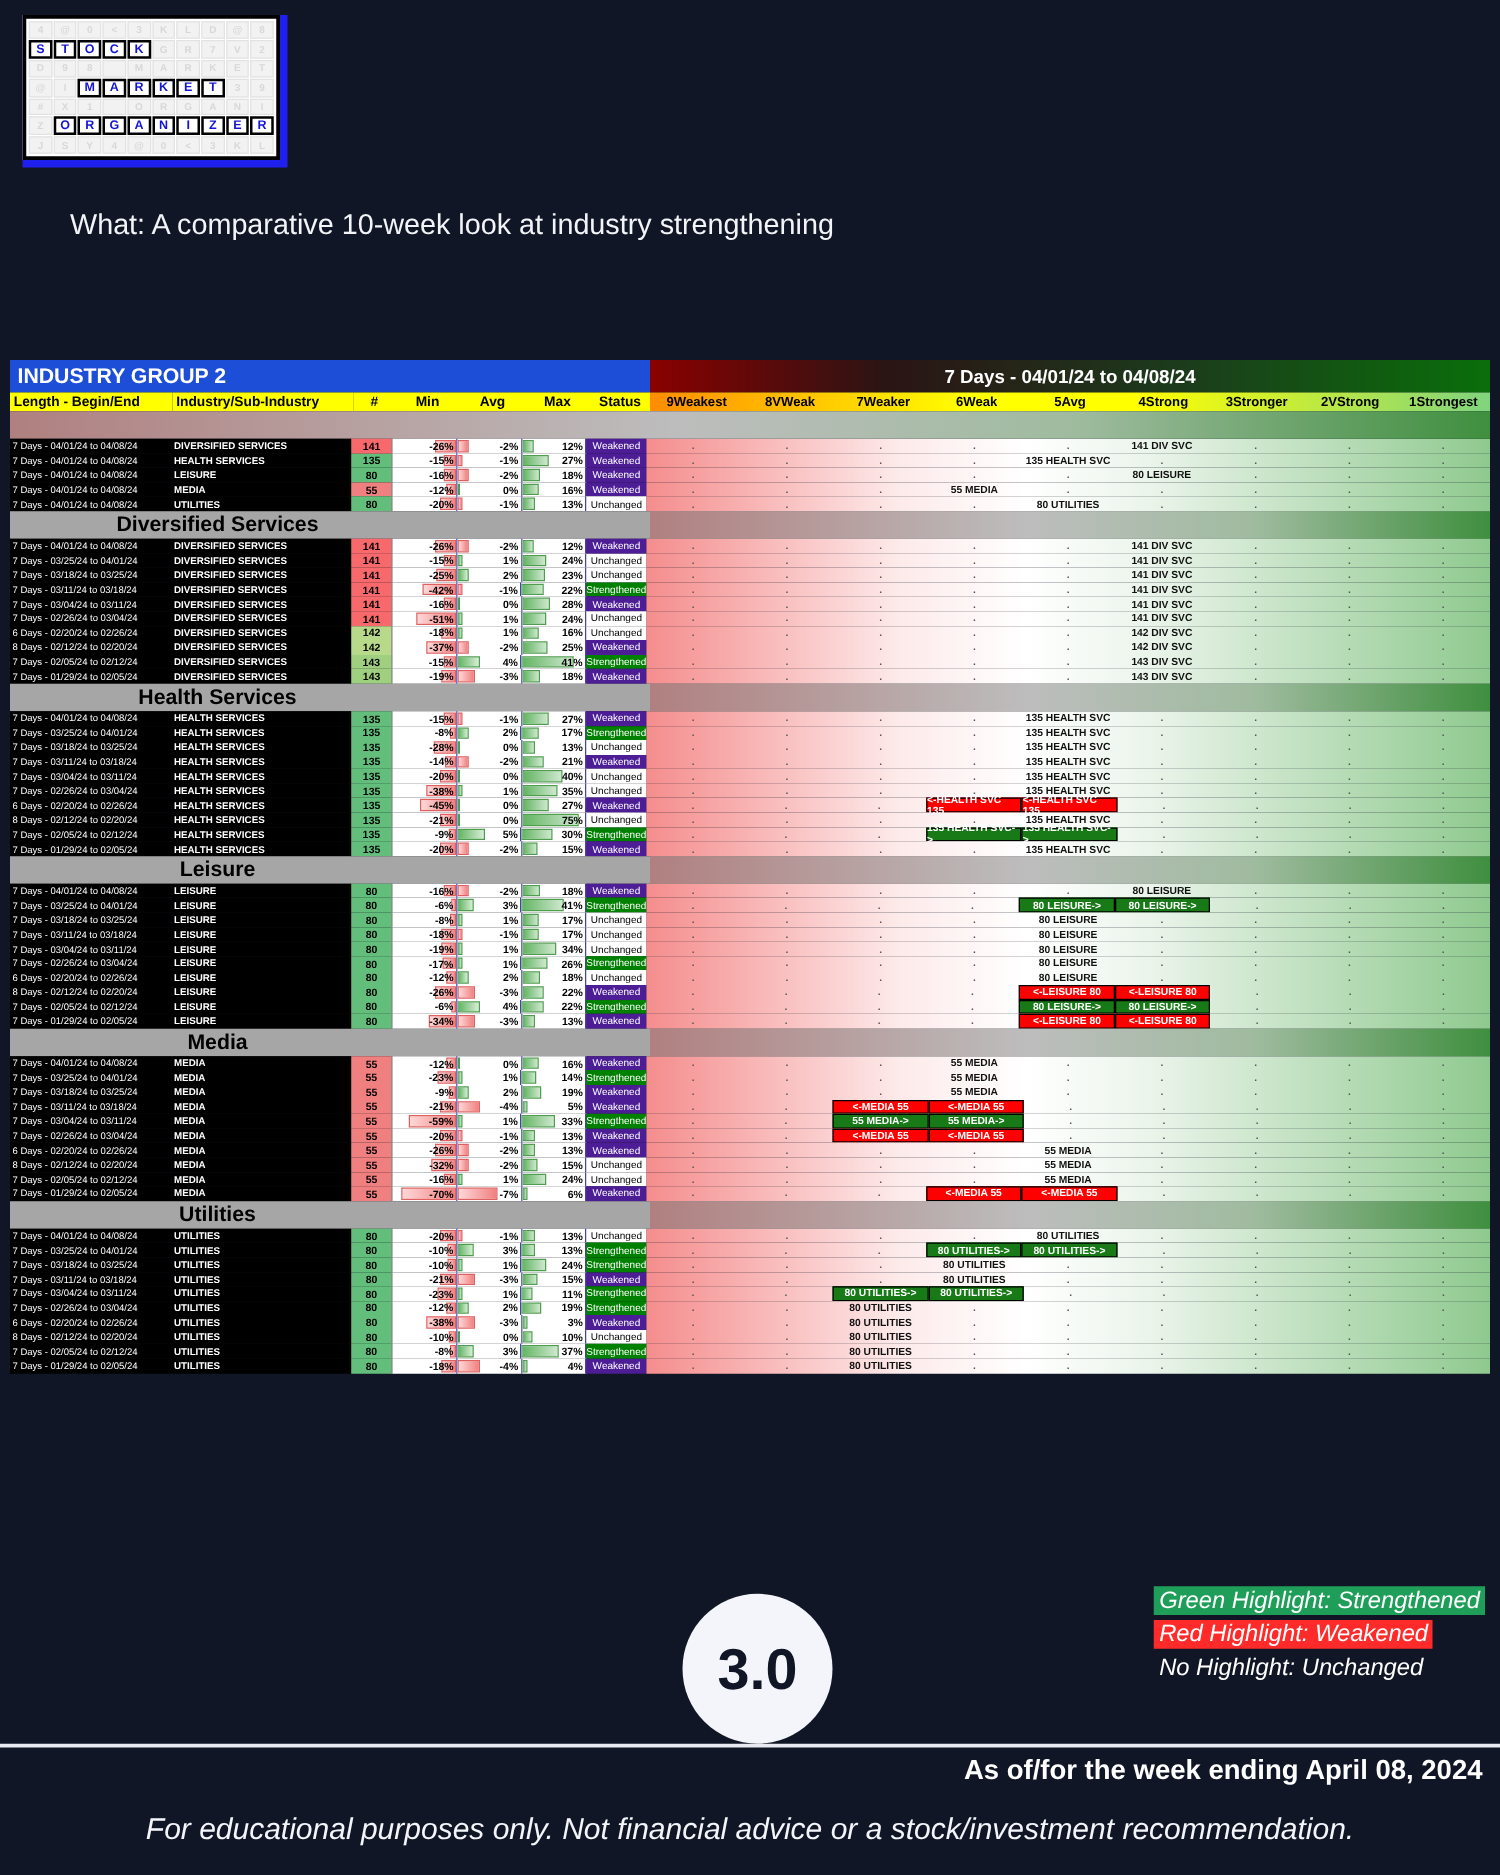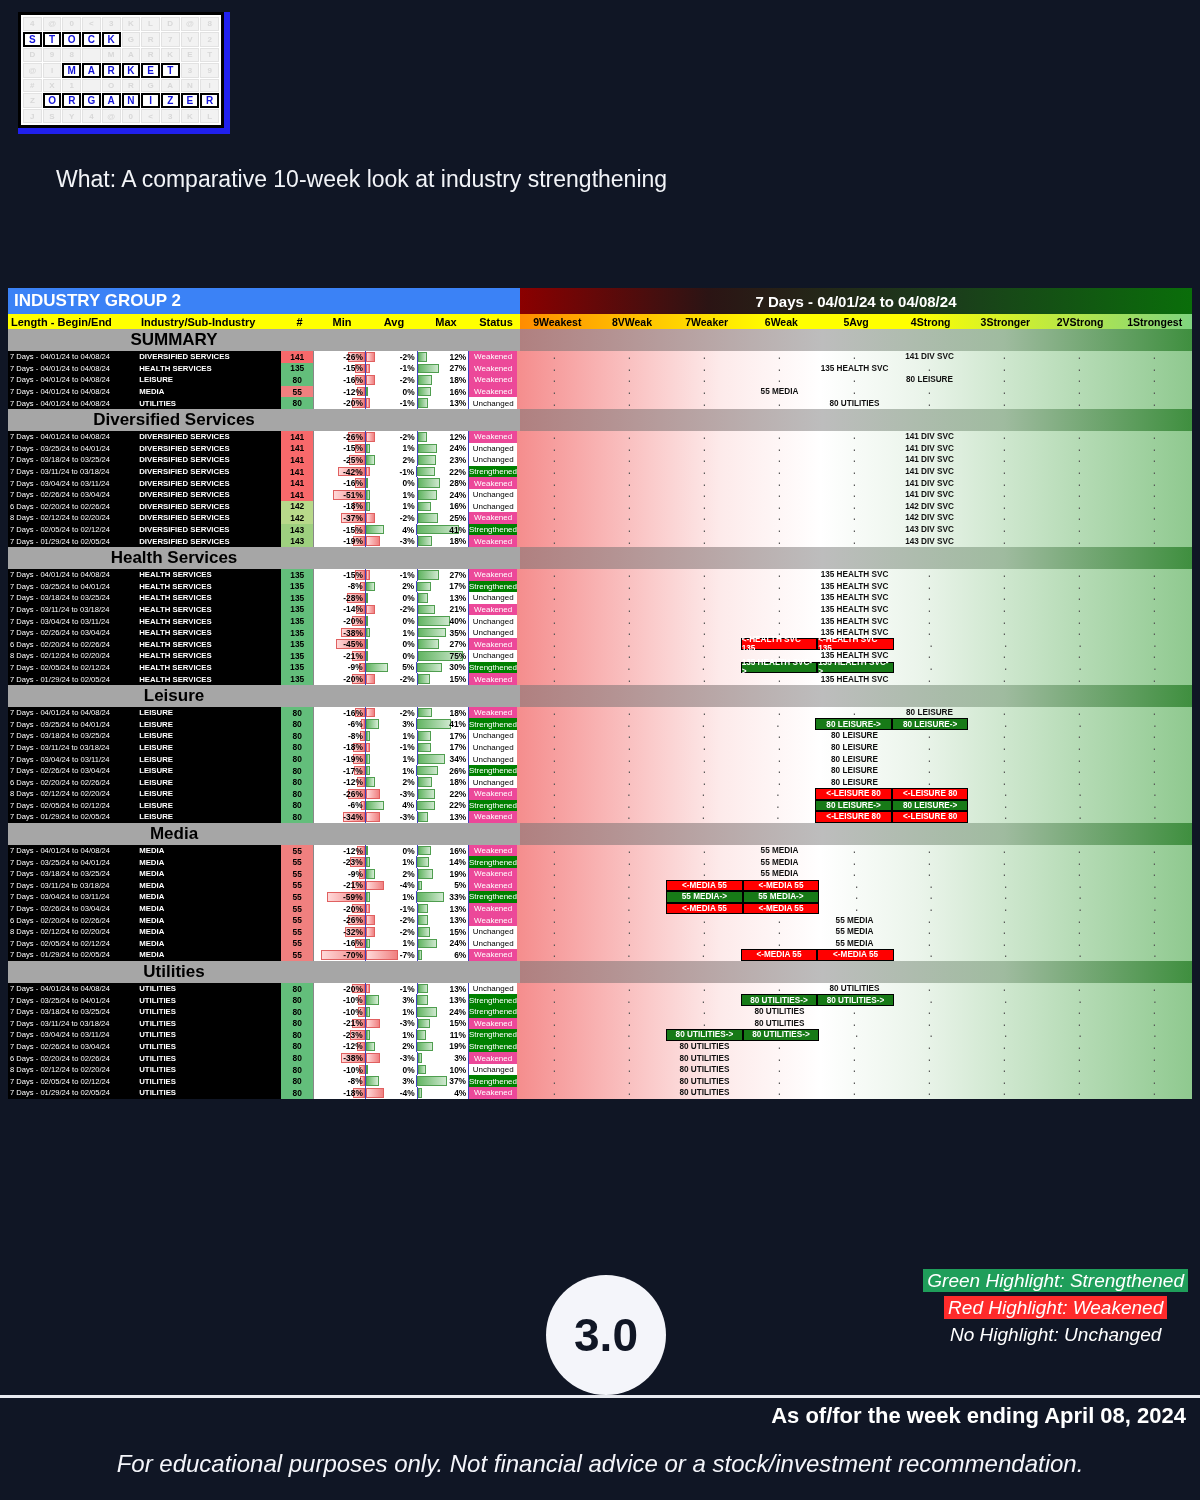--- a/index.html
+++ b/index.html
@@ -40,21 +40,21 @@
   
   .intro {
     position:absolute; left:56px; top:162px; width:1100px;
     font-size:23px; line-height:34px; color:#f2f4f8; font-weight:400;
   }
 
   
   .sheet { position:absolute; left:8px; top:288px; width:1184px; }
   .titlebar { display:flex; height:26px; }
   .tb-left {
-    width:512px; background:#3b82f6; color:#fff; font-size:17px; font-weight:bold;
+    width:512px; background:#1d4ed8; color:#fff; font-size:17px; font-weight:bold;
     display:flex; align-items:center; padding-left:6px;
   }
   .tb-right {
     flex:1; background:linear-gradient(to right,#8b0000,#2b1414 28%,#1c3a1c 62%,#0a6e0a);
     color:#fff; font-size:15px; font-weight:bold;
     display:flex; align-items:center; justify-content:center;
   }
 
   .colhead { display:flex; height:15px; font-size:11px; font-weight:bold; color:#000; }
   .ch { background:#ffff00; display:flex; align-items:center; justify-content:center; }
@@ -87,40 +87,40 @@
   .ind { background:#000; color:#fff; font-weight:bold; font-size:7.8px; padding-left:2px; }
   .num { justify-content:center; font-weight:bold; color:#000; border-right:1px solid #888; }
   .bar { background:#fff; justify-content:flex-end; color:#000; font-weight:bold;
          padding-right:2px; border-right:1px solid #4040c0; overflow:hidden; }
   .bar .fill { position:absolute; top:1px; bottom:1px; }
   .bar .txt  { position:relative; z-index:2; }
   .fill.red   { right:0; background:linear-gradient(to left,#f08080,#ffd8d8); border:1px solid #e06060; }
   .fill.green { left:0;  background:linear-gradient(to right,#63b563,#d8eed8); border:1px solid #4f9e4f; }
   .fill.gright{ left:0;  background:linear-gradient(to right,#63b563,#cfe8cf); border:1px solid #4f9e4f; }
   .sta { justify-content:center; font-weight:normal; font-size:8px; }
-  .sta.Weakened { background:#ec4899; color:#fff; }
+  .sta.Weakened { background:#4c1d95; color:#fff; }
   .sta.Strengthened { background:#008000; color:#fff; }
   .sta.Unchanged { background:#fff; color:#000; }
 
   .rcell { width:75px; display:flex; align-items:center; justify-content:center;
            font-size:8.2px; font-weight:bold; color:#111; }
   .rcell.hi-red   { background:#ff0000; color:#fff; border:1px solid #000; }
   .rcell.hi-green { background:#177a17; color:#fff; border:1px solid #000; }
   .rcell .dot { color:#555; }
 
   .rowgrad { flex:1; display:flex;
      background:linear-gradient(to right,#f58d8d,#fdeaea 30%,#ffffff 45%,#eaf4ea 60%,#8fc98f); }
   .circle {
     position:absolute; left:546px; top:1275px; width:120px; height:120px;
     border-radius:50%; background:#f4f5fa; color:#101625;
     display:flex; align-items:center; justify-content:center;
     font-size:46px; font-weight:bold; z-index:3;
   }
   .hline { position:absolute; left:0; right:0; top:1395px; height:3px; background:#e8eaf0; }
-  .legend { position:absolute; right:12px; top:1267px; text-align:center;
+  .legend { position:absolute; right:12px; top:1267px; text-align:left;
             font-size:19px; font-style:italic; line-height:27px; }
   .legend span { padding:1px 4px; }
   .lg-green { background:#1f9e5a; color:#fff; }
   .lg-red   { background:#ff2b2b; color:#fff; }
   .lg-none  { color:#fff; }
   .asof { position:absolute; right:14px; top:1403px; font-size:22px; font-weight:bold; }
   .disclaimer { position:absolute; left:0; right:0; top:1450px; text-align:center;
                 font-size:24px; font-style:italic; color:#f4f5fa; }
 </style>
 </head>
@@ -230,21 +230,20 @@
         <div class="rc" style="flex: 1 1 0%;">5Avg</div>
         <div class="rc" style="flex: 1 1 0%;">4Strong</div>
         <div class="rc" style="flex: 1 1 0%;">3Stronger</div>
         <div class="rc" style="flex: 1 1 0%;">2VStrong</div>
         <div class="rc" style="flex: 1 1 0%;">1Strongest</div>
       </div>
     </div>
 
   <div id="sections">
       <div class="sectitle">
-        <div class="st-left">SUMMARY</div>
         <div class="st-right"></div>
       </div>
       <div class="row">
         <div class="c len w-len">7 Days - 04/01/24 to 04/08/24</div>
         <div class="c ind w-ind">DIVERSIFIED SERVICES</div>
         <div class="c num w-num" style="background: rgb(248, 105, 107);">141</div>
         <div class="c bar w-min">
           <div class="fill red" style="width: 32.5%;"></div>
           <span class="txt">-26%</span>
         </div>

